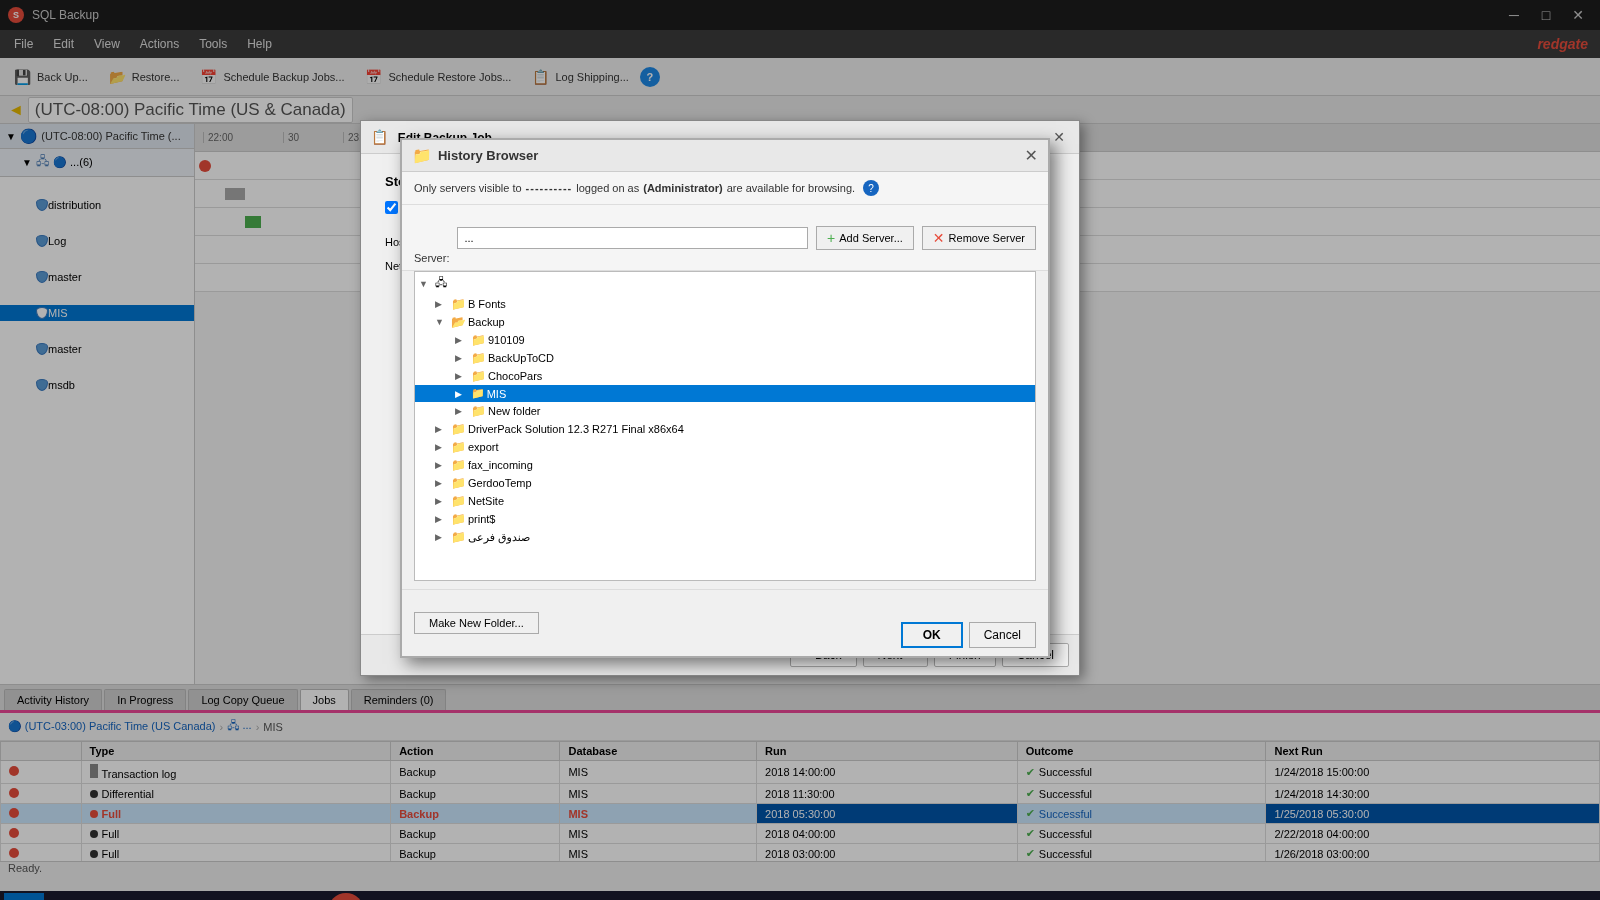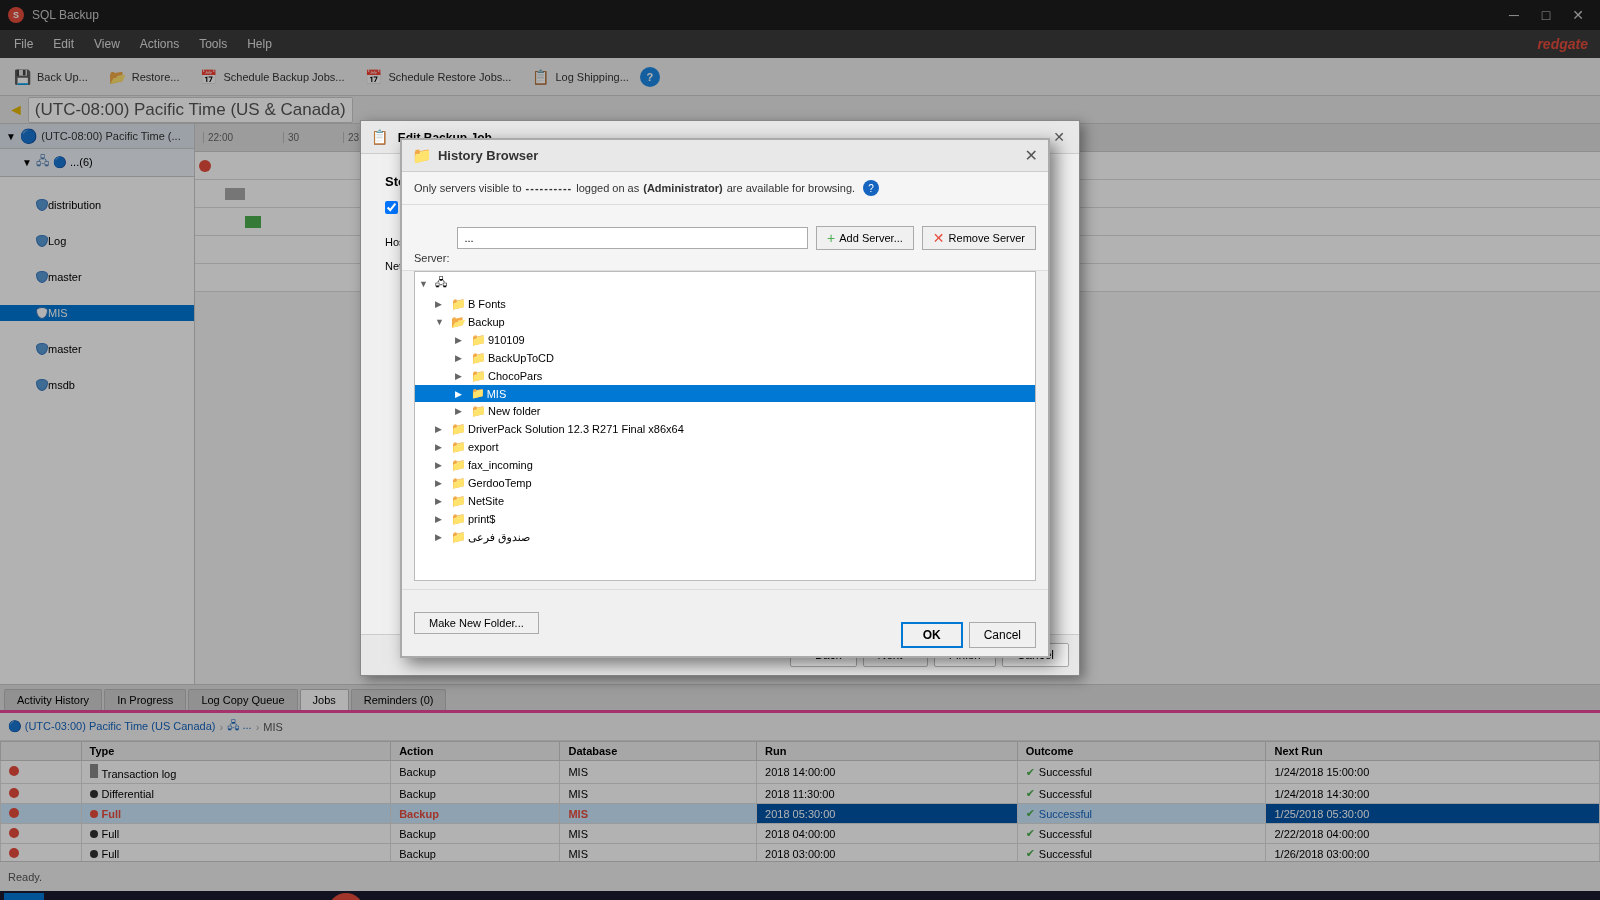--- a/index.html
+++ b/index.html
@@ -39,21 +39,21 @@
     
     .bottom-panel { background: #fff; border-top: 1px solid #ccc; }
     .bottom-tabs { display: flex; background: #e0e0e0; height: 28px; align-items: flex-end; padding: 0 4px; gap: 2px; border-bottom: 3px solid #ec4899; }
     .bottom-tab { padding: 4px 12px; font-size: 11px; background: #d0d0d0; border: 1px solid #bbb; border-bottom: none; cursor: pointer; border-radius: 2px 2px 0 0; }
     .bottom-tab.active { background: #fff; }
     .jobs-table { width: 100%; border-collapse: collapse; }
     .jobs-table th { background: #f0f0f0; border: 1px solid #ccc; padding: 3px 8px; font-size: 11px; text-align: left; }
     .jobs-table td { border: 1px solid #ddd; padding: 3px 8px; font-size: 11px; }
 
     
-    .status-bar { background: #f0f0f0; height: 30px; display: flex; align-items: center; padding: 0 8px; border-top: 1px solid #ccc; font-size: 11px; color: #555; }
+    .status-bar { background: #f0f0f0; height: 30px; display: flex; padding: 0 8px; border-top: 1px solid #ccc; font-size: 11px; color: #555; }
 
     
     .taskbar { background: #1a1a2e; height: 40px; display: flex; align-items: center; padding: 0 4px; }
     .taskbar-start { width: 40px; height: 36px; background: #0078d4; display: flex; align-items: center; justify-content: center; cursor: pointer; color: white; font-size: 18px; }
     .taskbar-icons { display: flex; align-items: center; gap: 4px; padding: 0 4px; }
     .taskbar-icon { width: 36px; height: 36px; display: flex; align-items: center; justify-content: center; cursor: pointer; font-size: 16px; color: #ccc; border-radius: 4px; }
     .taskbar-right { margin-left: auto; display: flex; align-items: center; gap: 8px; color: #ccc; font-size: 11px; padding-right: 8px; }
     .taskbar-time { text-align: right; }
 
     

